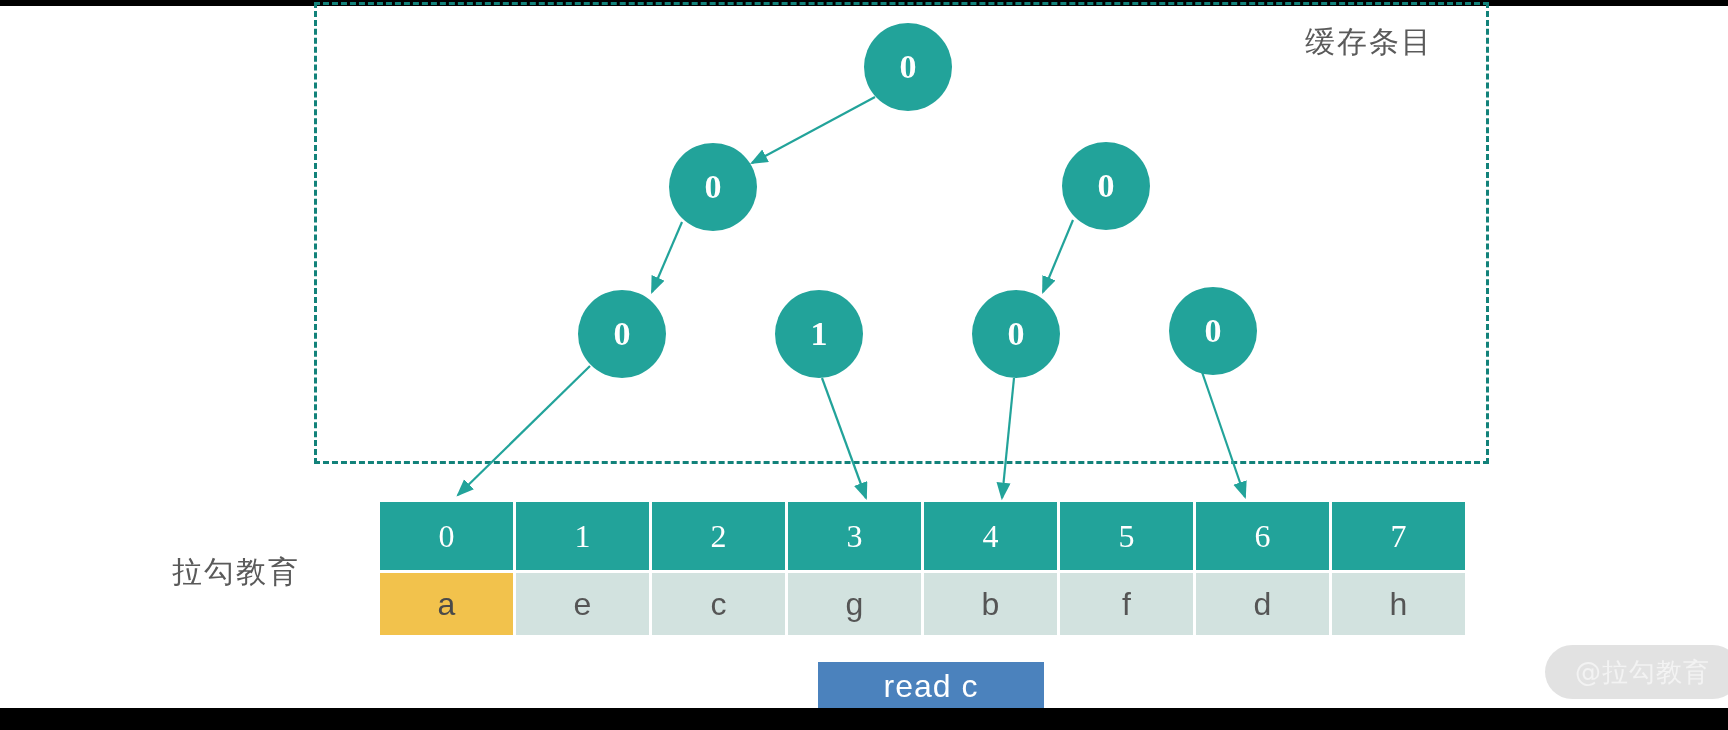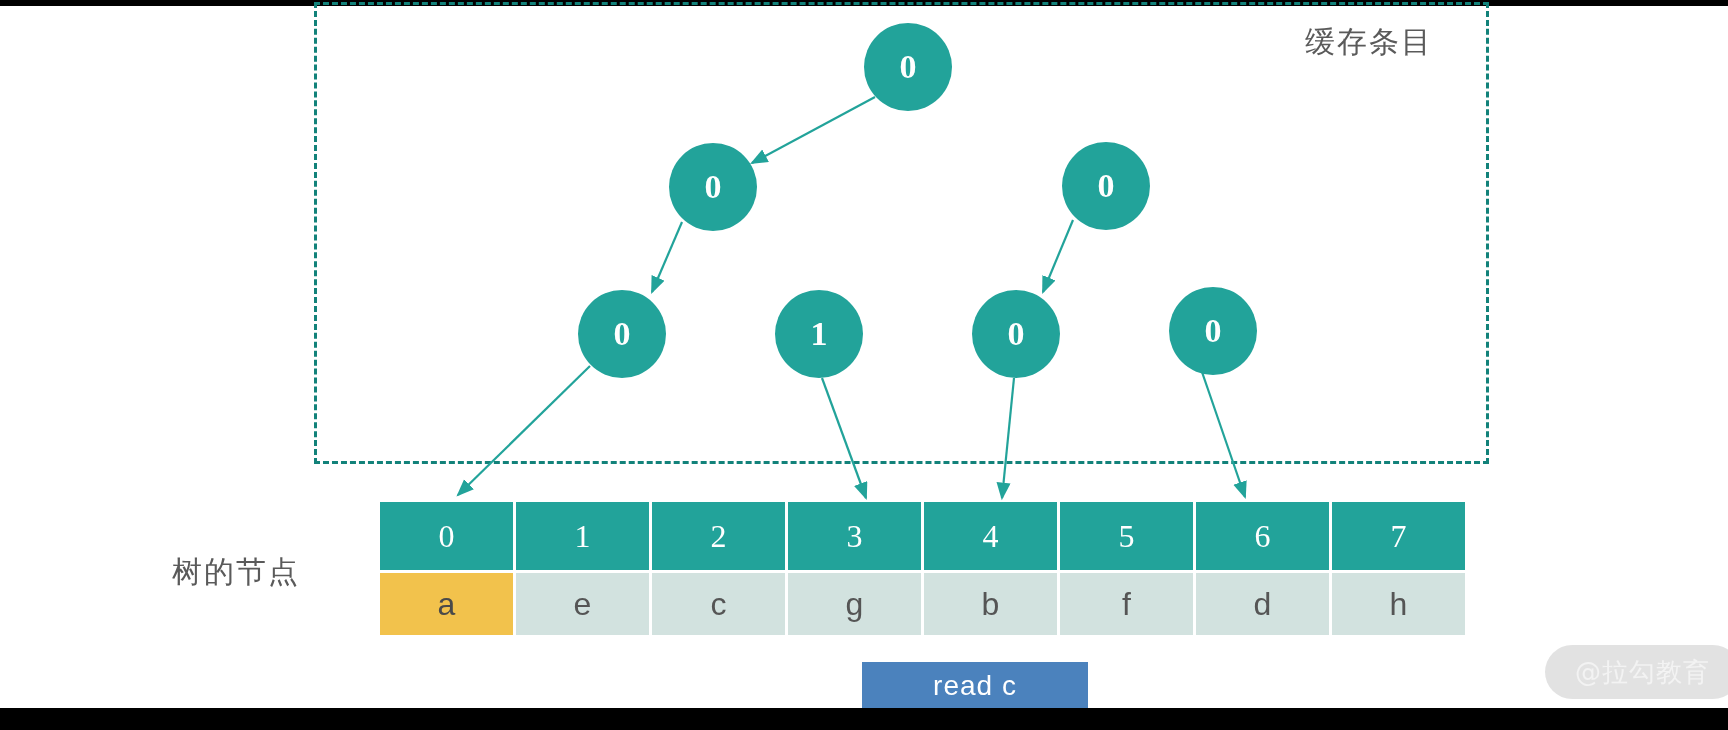--- a/index.html
+++ b/index.html
@@ -43,41 +43,41 @@
   .cell:last-child{margin-right:0;}
   .cell.head{background:#22a39a;color:#ffffff;font-size:32px;
              font-family:"Liberation Serif","DejaVu Serif",serif;}
   .cell.val{background:#d2e2df;color:#555555;font-size:32px;height:62px;
             font-family:"Liberation Sans","DejaVu Sans",sans-serif;}
   .cell.val.hl{background:#f2c24c;color:#4a4a4a;}
 
   
   #read-button{position:absolute;left:818px;top:662px;width:226px;height:48px;
       background:#4b82bd;color:#ffffff;display:flex;align-items:center;
-      justify-content:center;font-size:28px;letter-spacing:1px;margin-left:44px;}
+      justify-content:center;font-size:32px;letter-spacing:1px;}
 
   
   #watermark{position:absolute;left:1545px;top:645px;width:195px;height:54px;
       background:#dedede;border-radius:28px;color:#f1f1f1;
       display:flex;align-items:center;justify-content:center;
       font-size:26px;letter-spacing:1px;opacity:.85;
       font-family:"DejaVu Sans","Liberation Sans",sans-serif;}
 </style>
 </head>
 <body>
 
 <div id="stage">
 
   <div class="bar top"></div>
 
   <div id="tree-box"></div>
 
   <div id="tree-box-label">缓存条目</div>
 
-  <div id="cache-label">树的节点</div>
+  <div id="cache-label">拉勾教育</div>
 
   <svg id="edges" viewBox="0 0 1728 730" xmlns="http://www.w3.org/2000/svg">
     <defs>
       <marker id="arrowhead" markerWidth="9" markerHeight="9" refX="7" refY="3.2" orient="auto" markerUnits="strokeWidth">
         <path d="M0,0 L8,3.2 L0,6.4 z" fill="#22a39a"></path>
       </marker>
     </defs>
     <g id="edge-group" stroke="#22a39a" stroke-width="2.2" fill="none" marker-end="url(#arrowhead)">
         <line x1="875" y1="97" x2="752" y2="163"></line>
         <line x1="682" y1="222" x2="652" y2="292"></line>

